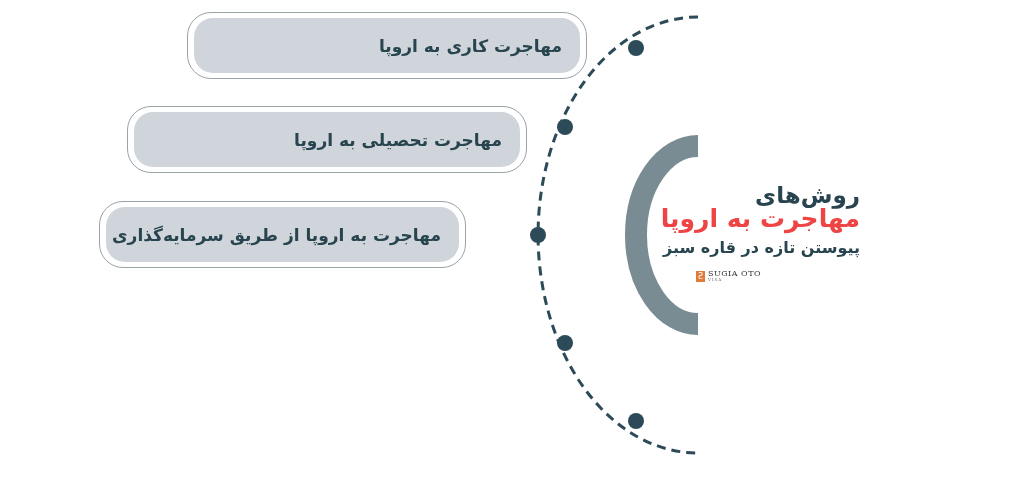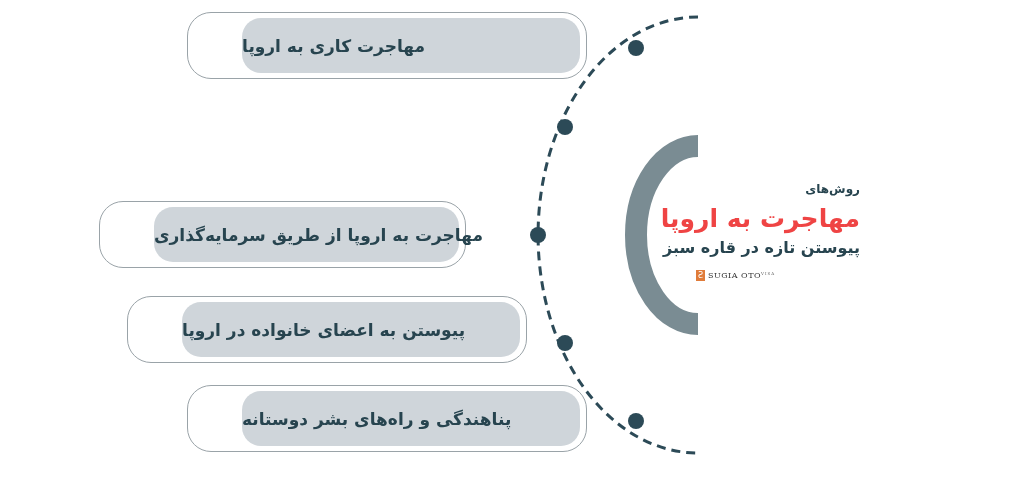--- a/index.html
+++ b/index.html
@@ -1,28 +1,28 @@
 <!DOCTYPE html>
 <html><head>
   <meta charset="utf-8">
   <style>
     html, body { margin:0; padding:0; }
     body { width:1024px; height:480px; background:#ffffff; position:relative; overflow:hidden; font-family:"DejaVu Sans", sans-serif; }
     .stage { position:absolute; left:0; top:0; width:1024px; height:480px; }
     svg.decor { position:absolute; left:0; top:0; }
     .pill { position:absolute; box-sizing:border-box; border:1.5px solid #9aa3a8; border-radius:24px; background:#ffffff; }
-    .pill .inner { position:absolute; left:6px; right:6px; top:5px; bottom:5px; background:#cfd5da; border-radius:19px; display:flex; align-items:center; justify-content:flex-start; padding-right:18px; box-sizing:border-box;margin-left:48px; }
+    .pill .inner { position:absolute; left:6px; right:6px; top:5px; bottom:5px; background:#cfd5da; border-radius:19px; display:flex; align-items:center; justify-content:flex-end; padding-right:18px; box-sizing:border-box; }
     .pill .label { direction:rtl; color:#27444f; font-size:17px; font-weight:bold; white-space:nowrap; }
     .title-block { position:absolute; left:660px; top:182px; width:200px; direction:rtl; text-align:right; }
-    .t1 { position:absolute; right:0; top:0; font-size:12px; font-weight:bold; color:#27444f; white-space:nowrap;margin-left:8px; }
+    .t1 { position:absolute; right:0; top:0; font-size:23px; font-weight:bold; color:#27444f; white-space:nowrap;margin-left:8px; }
     .t2 { position:absolute; right:0; top:22px; font-size:25px; font-weight:bold; color:#ef4444; white-space:nowrap; }
     .t3 { position:absolute; right:0; top:56px; font-size:16px; font-weight:bold; color:#27444f; white-space:nowrap; }
     .logo { position:absolute; left:696px; top:270px; display:flex; align-items:center; gap:3px; }
     .logo .mark { width:9px; height:11px; background:#e07b39; color:#fff; font-size:8px; line-height:11px; text-align:center; }
-    .logo .txt { display:flex; flex-direction:row; line-height:1; }
+    .logo .txt { display:flex; flex-direction:column; line-height:1; }
     .logo .name { font-family:"DejaVu Serif", serif; font-size:8px; color:#333; letter-spacing:0.5px; }
     .logo .sub { font-family:"DejaVu Serif", serif; font-size:4px; color:#666; letter-spacing:1px; }
   </style>
 </head>
 <body>
 
 <div class="stage">
 
   <svg class="decor" width="1024" height="480" viewBox="0 0 1024 480">
 
@@ -36,38 +36,33 @@
     <circle cx="565" cy="343" r="8" fill="#2c4a57"></circle>
     <circle cx="636" cy="421" r="8" fill="#2c4a57"></circle>
   </svg>
 
   <div class="pill" style="left:187px; top:12px; width:400px; height:67px;">
     <div class="inner">
       <span class="label">مهاجرت کاری به اروپا</span>
     </div>
   </div>
 
+  <div class="pill" style="left:127px; top:106px; width:400px; height:67px;">
+    <div class="inner">
+      <span class="label">مهاجرت تحصیلی به اروپا</span>
+    </div>
+  </div>
 
   <div class="pill" style="left:99px; top:201px; width:367px; height:67px;">
     <div class="inner">
       <span class="label">مهاجرت به اروپا از طریق سرمایه‌گذاری</span>
     </div>
   </div>
 
-  <div class="pill" style="left:127px; top:296px; width:400px; height:67px;">
-    <div class="inner">
-      <span class="label">پیوستن به اعضای خانواده در اروپا</span>
-    </div>
-  </div>
 
-  <div class="pill" style="left:187px; top:385px; width:400px; height:67px;">
-    <div class="inner">
-      <span class="label">پناهندگی و راه‌های بشر دوستانه</span>
-    </div>
-  </div>
 
   <div class="title-block">
     <div class="t1">روش‌های</div>
     <div class="t2">مهاجرت به اروپا</div>
     <div class="t3">پیوستن تازه در قاره سبز</div>
   </div>
 
   <div class="logo">
     <div class="mark">Ƨ</div>
     <div class="txt">

